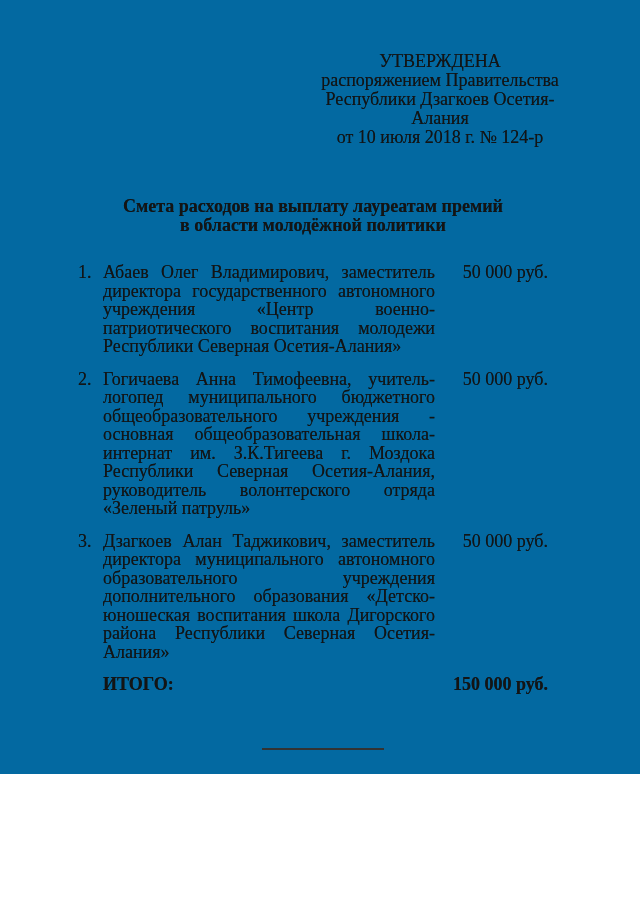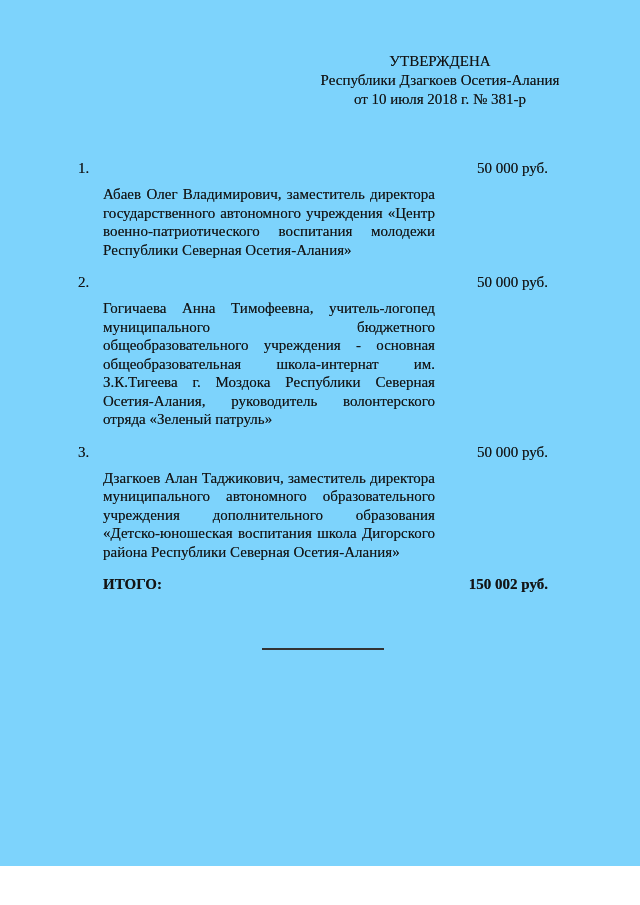--- a/index.html
+++ b/index.html
@@ -1,22 +1,22 @@
 <!DOCTYPE html>
 <html><head>
 <meta charset="utf-8">
 <style>
   html, body { margin: 0; padding: 0; background: #ffffff; }
   .page {
     width: 640px;
-    height: 866px;
-    background: #7dd3fc;
+    height: 774px;
+    background: #0369a1;
     color: #141414;
     font-family: "Liberation Serif", "DejaVu Serif", serif;
-    font-size: 15px;
+    font-size: 18px;
     box-sizing: border-box;
     padding: 52px 92px 0 78px;
     overflow: hidden;
     text-shadow: 0 0 0.4px rgba(0,0,0,0.55);
   }
   .approval-block {
     width: 260px;
     margin-left: 232px;
     text-align: center;
     line-height: 19px;
@@ -32,21 +32,20 @@
   .item-row {
     display: flex;
     line-height: 18.5px;
     margin-bottom: 14px;
   }
   .item-num { width: 25px; flex: none; }
   .item-desc {
     width: 332px;
     flex: none;
     text-align: justify;
-    margin-top: 26px;
   }
   .item-amt {
     margin-left: auto;
     text-align: center;
     white-space: nowrap;
   }
   .total-row {
     display: flex;
     font-weight: bold;
     margin-top: 8px;
@@ -61,25 +60,28 @@
     margin: 54px 0 0 184px;
   }
 </style>
 </head>
 <body>
 
 <div class="page">
 
   <div class="approval-block">
     <div>УТВЕРЖДЕНА</div>
+    <div>распоряжением Правительства</div>
     <div>Республики Дзагкоев Осетия-Алания</div>
-    <div>от 10 июля 2018 г. № 381-р</div>
+    <div>от 10 июля 2018 г. № 124-р</div>
   </div>
 
   <div class="doc-title">
+    <div>Смета расходов на выплату лауреатам премий</div>
+    <div>в области молодёжной политики</div>
   </div>
 
   <div class="items">
 
     <div class="item-row">
       <div class="item-num">1.</div>
       <div class="item-desc">Абаев Олег Владимирович, заместитель директора государственного автономного учреждения «Центр военно-патриотического воспитания молодежи Республики Северная Осетия-Алания»</div>
       <div class="item-amt">50 000 руб.</div>
     </div>
 
@@ -92,18 +94,18 @@
     <div class="item-row">
       <div class="item-num">3.</div>
       <div class="item-desc">Дзагкоев Алан Таджикович, заместитель директора муниципального автономного образовательного учреждения дополнительного образования «Детско-юношеская воспитания школа Дигорского района Республики Северная Осетия-Алания»</div>
       <div class="item-amt">50 000 руб.</div>
     </div>
 
   </div>
 
   <div class="total-row">
     <div class="total-label">ИТОГО:</div>
-    <div class="total-amt">150 002 руб.</div>
+    <div class="total-amt">150 000 руб.</div>
   </div>
 
   <div class="sig-line"></div>
 
 </div>
 
 </body></html>

